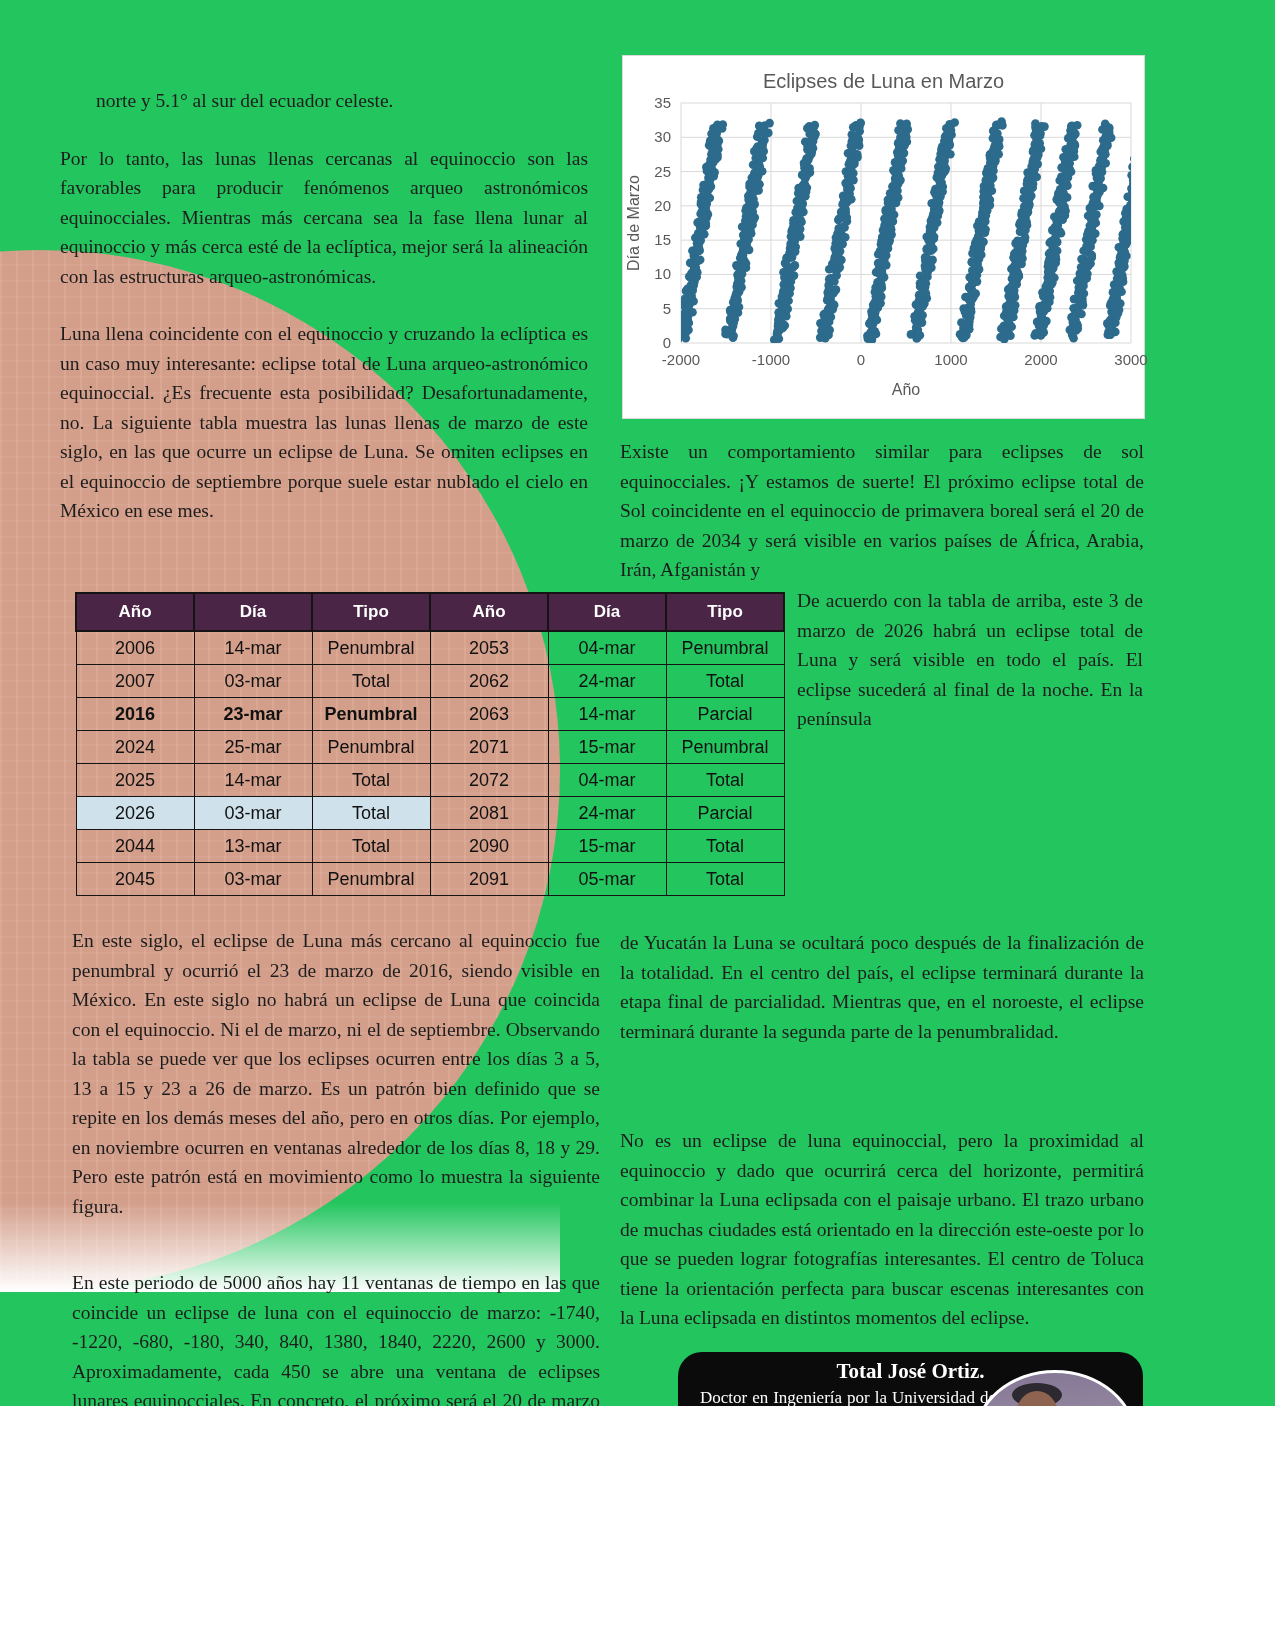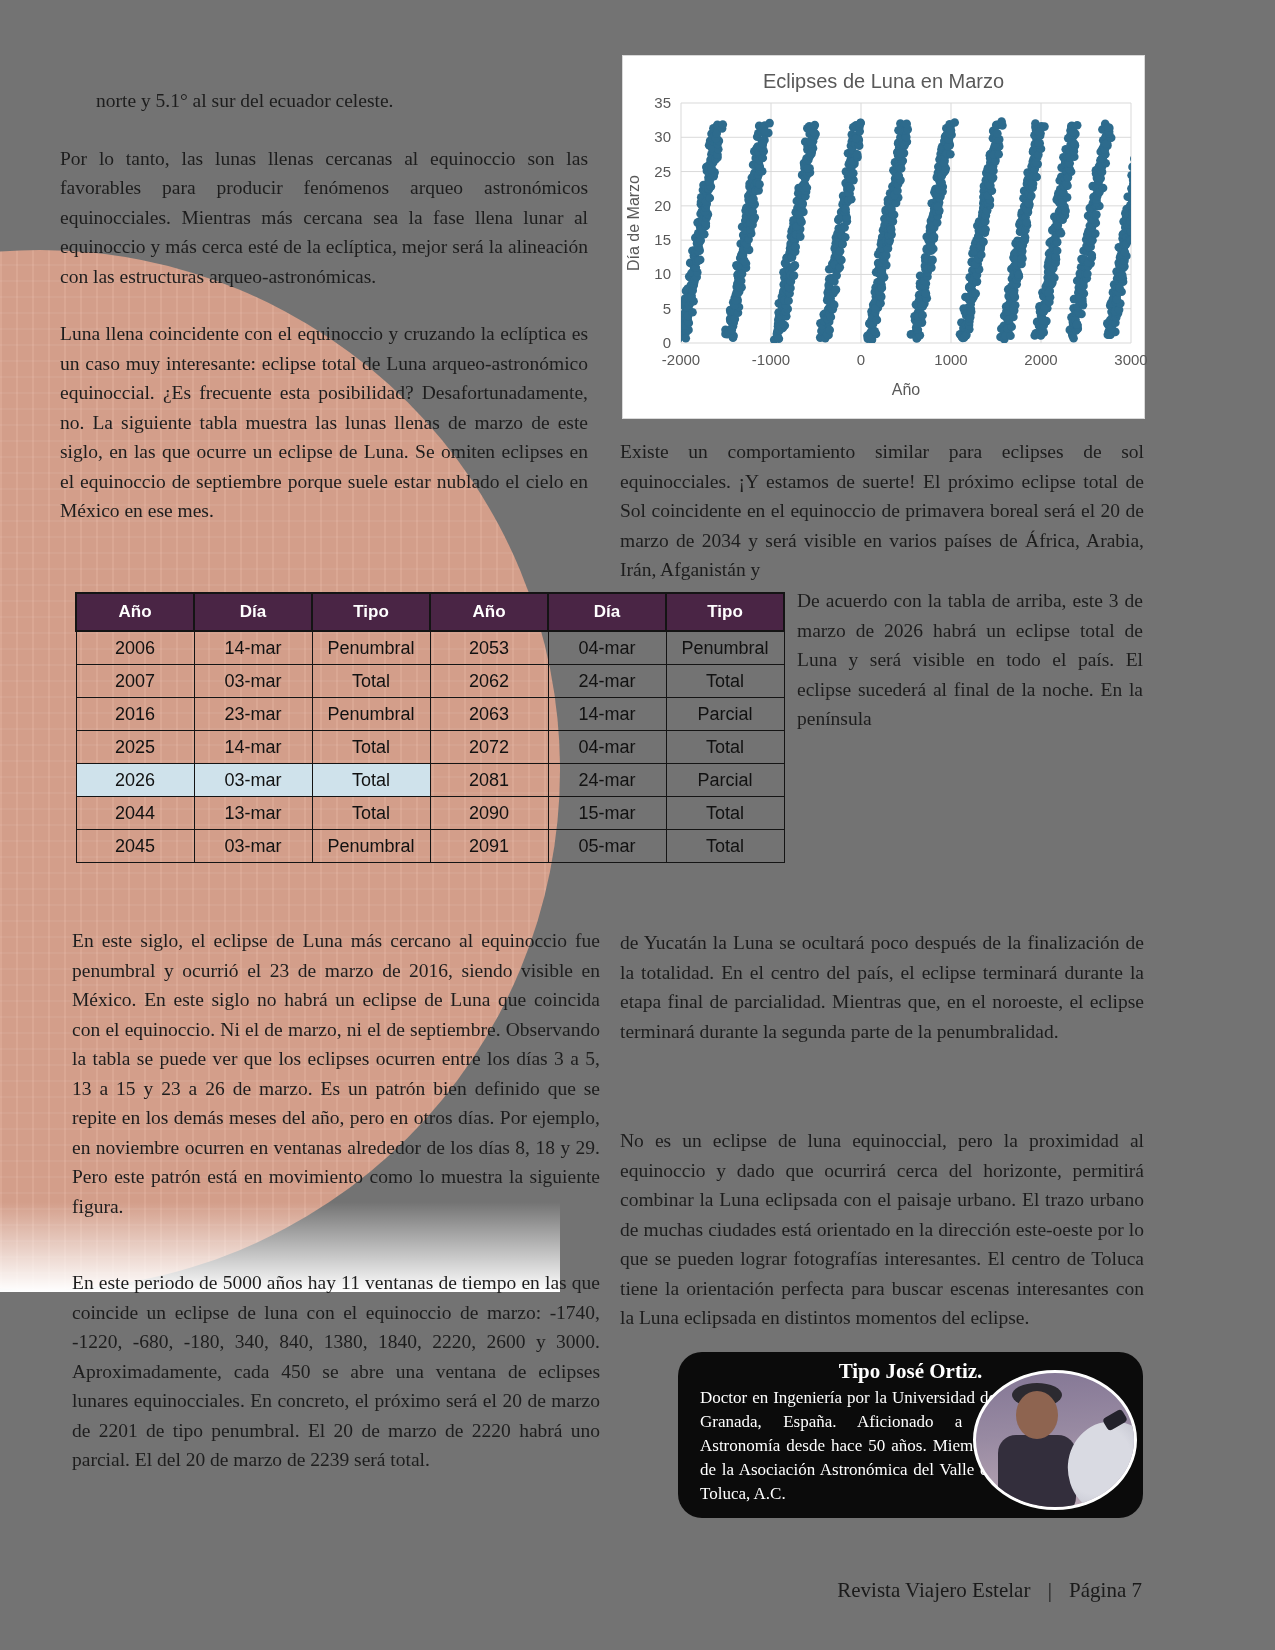--- a/index.html
+++ b/index.html
@@ -1,16 +1,16 @@
 <!DOCTYPE html>
 <html><head>
 <meta charset="utf-8">
 <style>
   html,body{margin:0;padding:0;background:#ffffff;}
-  .page{position:relative;width:1275px;height:1650px;background:#737373;overflow:hidden;
+  .page{position:relative;width:1275px;height:1406px;background:#22c55e;overflow:hidden;
         font-family:"Liberation Serif", serif;color:#1d1d1d;}
 
   
   .moon{position:absolute;left:-480px;top:250px;width:1040px;height:1040px;border-radius:50%;
         background:
           radial-gradient(circle at 78% 20%, rgba(141,126,135,.95) 0 17%, rgba(141,126,135,.55) 26%, rgba(141,126,135,0) 40%),
           radial-gradient(circle at 97% 48%, rgba(134,120,130,.9) 0 9%, rgba(134,120,130,0) 22%),
           radial-gradient(circle at 30% 92%, rgba(176,111,83,.85) 0 14%, rgba(176,111,83,0) 34%),
           radial-gradient(circle at 42% 55%, #dca893 0 55%, #d19а87 70%, #c38f7c 100%),
           #d8a28d;
@@ -36,21 +36,21 @@
   .indent-first{text-indent:36px;text-align:left;}
 
   
   table.eclipse{position:absolute;left:75px;top:592px;width:710px;border-collapse:collapse;
         z-index:5;font-family:"Liberation Sans",sans-serif;table-layout:fixed;}
   table.eclipse th{background:#4a2545;color:#ffffff;font-weight:bold;font-size:17px;
         border:2px solid #141414;height:34px;}
   table.eclipse td{border:1.5px solid #141414;height:30px;text-align:center;font-size:18px;
         color:#111;background:transparent;}
   table.eclipse td.hl{background:#cfe2eb;margin-top:17px;}
-  table.eclipse td.bold{font-weight:normal;}
+  table.eclipse td.bold{font-weight:bold;}
 
   
   .bio{position:absolute;left:678px;top:1352px;width:465px;height:166px;background:#0b0b0b;
        border-radius:24px;z-index:6;color:#ffffff;}
   .bio-title{position:absolute;left:0;top:7px;width:100%;text-align:center;font-weight:bold;
        font-size:21px;font-family:"Liberation Serif",serif;}
   .bio-text{position:absolute;left:22px;top:34px;width:296px;font-size:17px;line-height:24px;
        text-align:justify;font-family:"Liberation Serif",serif;}
   .bio-photo{position:absolute;right:6px;top:18px;width:158px;height:134px;border-radius:50%;
        border:3px solid #fff;overflow:hidden;
@@ -2021,20 +2021,28 @@
         </tr>
         <tr>
           <td class="bold">2016</td>
           <td class="bold">23-mar</td>
           <td class="bold">Penumbral</td>
           <td>2063</td>
           <td>14-mar</td>
           <td>Parcial</td>
         </tr>
         <tr>
+          <td>2024</td>
+          <td>25-mar</td>
+          <td>Penumbral</td>
+          <td>2071</td>
+          <td>15-mar</td>
+          <td>Penumbral</td>
+        </tr>
+        <tr>
           <td>2025</td>
           <td>14-mar</td>
           <td>Total</td>
           <td>2072</td>
           <td>04-mar</td>
           <td>Total</td>
         </tr>
         <tr>
           <td class="hl">2026</td>
           <td class="hl">03-mar</td>
@@ -2056,21 +2064,21 @@
           <td>03-mar</td>
           <td>Penumbral</td>
           <td>2091</td>
           <td>05-mar</td>
           <td>Total</td>
         </tr>
       </tbody>
   </table>
 
   <div class="bio">
-    <div class="bio-title">Tipo José Ortiz.</div>
+    <div class="bio-title">Total José Ortiz.</div>
     <div class="bio-text">Doctor en Ingeniería por la Universidad de Granada, España. Aficionado a la Astronomía desde hace 50 años. Miembro de la Asociación Astronómica del Valle de Toluca, A.C.</div>
     <div class="bio-photo">
       <div class="photo-person-body"></div>
       <div class="photo-person-hair"></div>
       <div class="photo-person-head"></div>
       <div class="photo-dish"></div>
       <div class="photo-dish-knob"></div>
     </div>
   </div>
 

